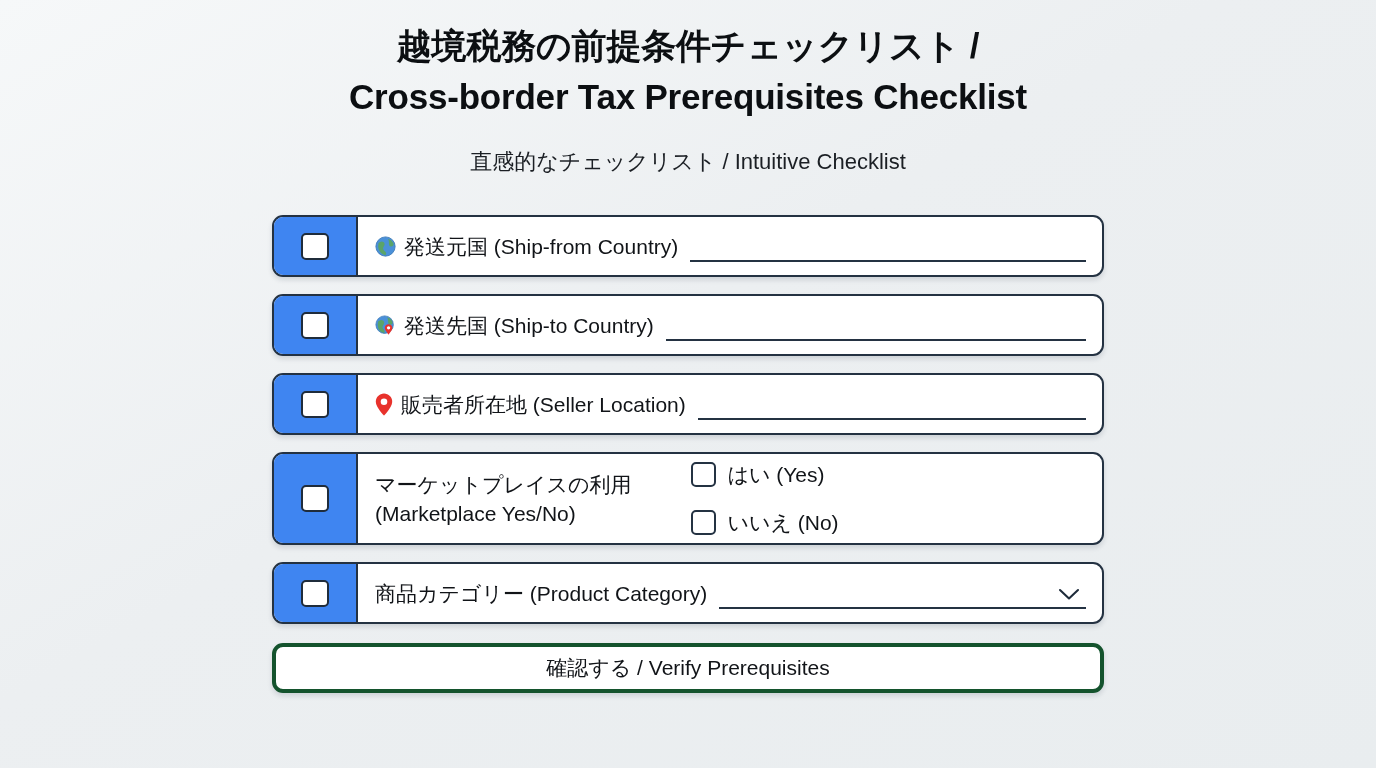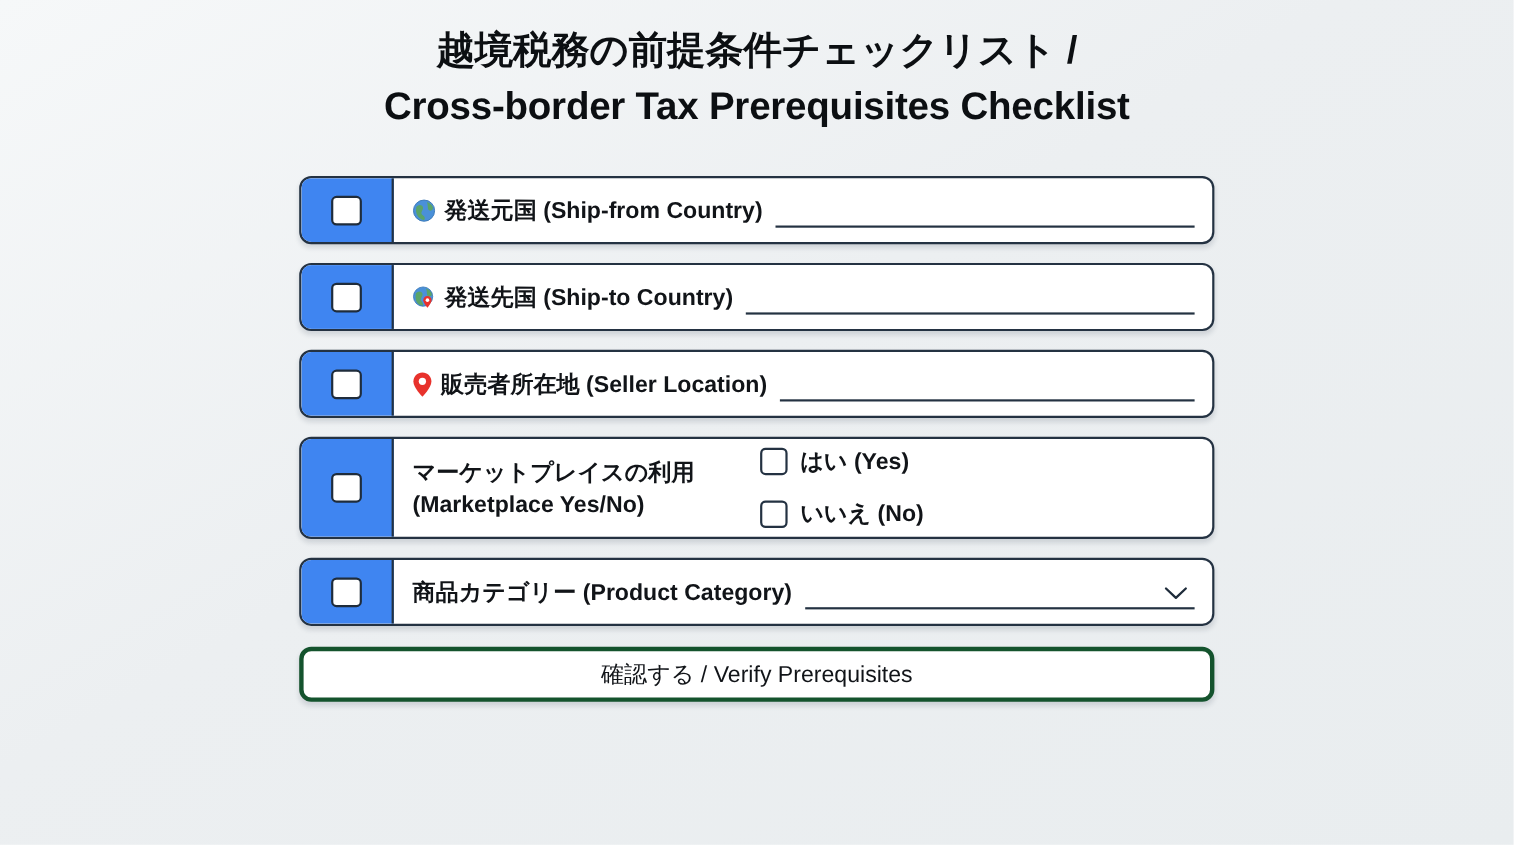--- a/index.html
+++ b/index.html
@@ -46,21 +46,20 @@
     font-weight: normal;
   }
 
   
   .checklist {
     margin-top: 38px;
     width: 832px;
     display: flex;
     flex-direction: column;
     gap: 17px;
-    font-weight: bold;
   }
 
   .row {
     position: relative;
     display: flex;
     align-items: stretch;
     background: #ffffff;
     border: 2px solid #243242;
     border-radius: 11px;
     box-shadow: 0 3px 5px rgba(30,45,65,0.14);
@@ -191,20 +190,21 @@
   }
 </style>
 </head>
 <body>
 
 <div class="page">
 
   <div class="title-block">
     <div class="title-line">越境税務の前提条件チェックリスト /</div>
     <div class="title-line">Cross-border Tax Prerequisites Checklist</div>
+    <div class="subtitle">直感的なチェックリスト / Intuitive Checklist</div>
   </div>
 
   <div class="checklist">
 
     <div class="row">
       <div class="check-panel">
         <div class="check-box"></div>
       </div>
       <div class="row-body">
         <div class="label">

